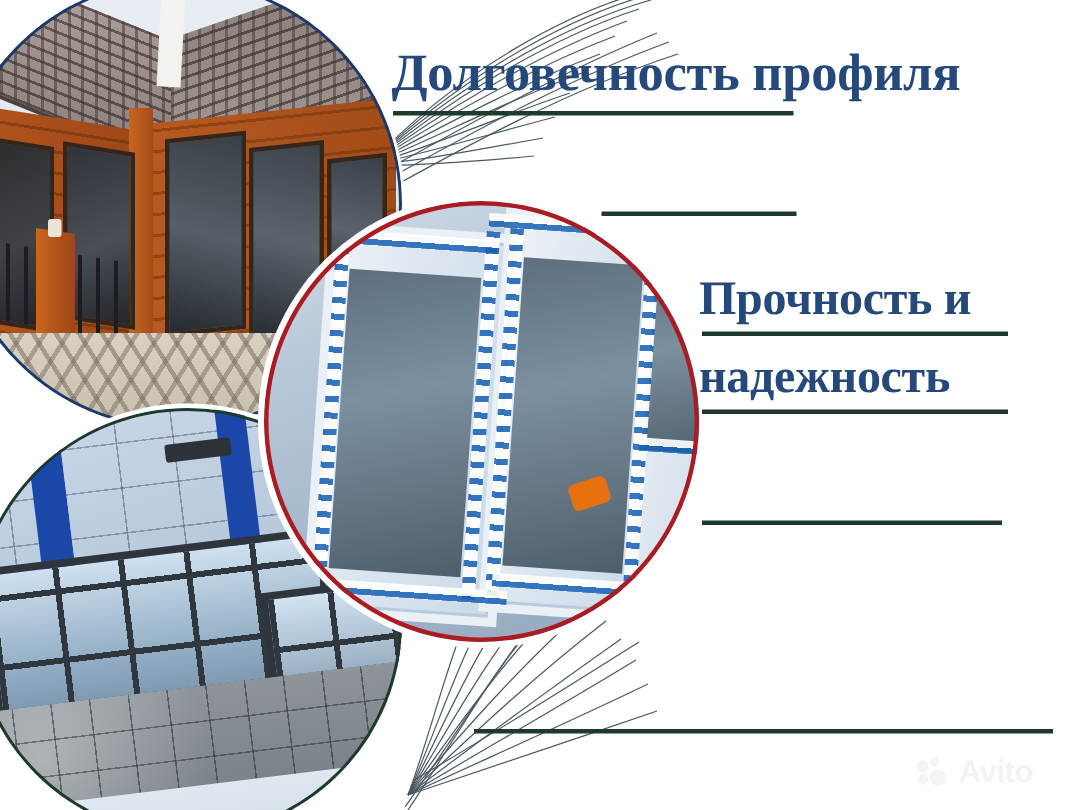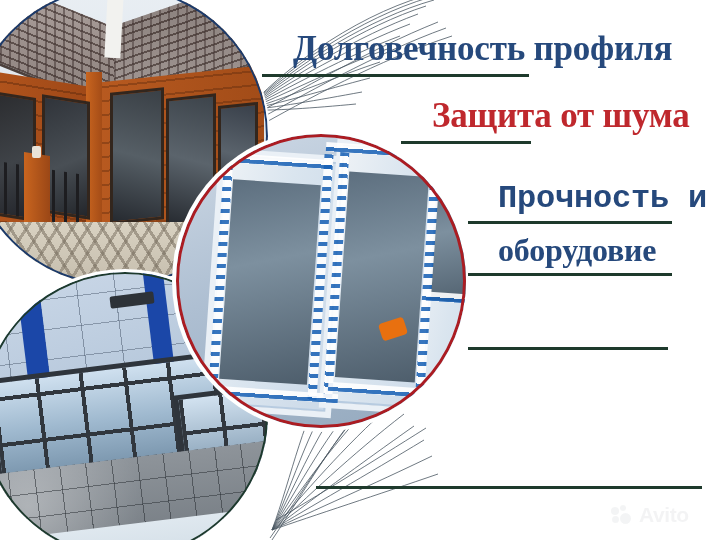--- a/index.html
+++ b/index.html
@@ -185,35 +185,34 @@
     position:absolute;left:204px;top:186px;width:26px;height:18px;
     background:#e8700f;border-radius:4px;transform:rotate(-18deg);
   }
 
   
   .line{
     position:absolute;
     font-weight:bold;
     white-space:nowrap;
     letter-spacing:-0.2px;
-    margin-left:32px;
   }
   .blue{color:#26497c;}
   .red{color:#bf282d;}
   .uline{
     position:absolute;height:3px;background:#1e3a2c;
   }
 
   #t1{left:261px;top:29px;font-size:35px;}
   #u1{left:262px;top:74px;width:267px;}
 
   #t2{left:400px;top:96px;font-size:35px;}
   #u2{left:401px;top:141px;width:130px;}
 
-  #t3{left:466px;top:180px;font-size:32px;font-family:Liberation Mono, monospace;}
+  #t3{left:466px;top:180px;font-size:32px;}
   #u3{left:468px;top:221px;width:204px;}
 
   #t4{left:466px;top:232px;font-size:32px;}
   #u4{left:468px;top:273px;width:204px;}
 
   #t5{left:466px;top:308px;font-size:30px;}
   #u5{left:468px;top:347px;width:200px;}
 
   #t6{left:466px;top:358px;font-size:30px;}
 
@@ -341,27 +340,26 @@
       <div class="film strip-h" style="left:250px;top:160px;width:70px;transform:rotate(4deg);"></div>
 
       <div class="tie"></div>
     </div>
     <div class="ring"></div>
   </div>
 
   <div class="line blue" id="t1">Долговечность профиля</div>
   <div class="uline" id="u1"></div>
 
-  <div class="line red" id="t2">Защита от шума</div>
   <div class="uline" id="u2"></div>
 
   <div class="line blue" id="t3">Прочность и</div>
   <div class="uline" id="u3"></div>
 
-  <div class="line blue" id="t4">оборудовие</div>
+  <div class="line blue" id="t4">надежность</div>
   <div class="uline" id="u4"></div>
 
   <div class="uline" id="u5"></div>
 
 
   <div class="uline" id="u7"></div>
 
   <div id="avito">
     <span class="mark">
       <i></i>

